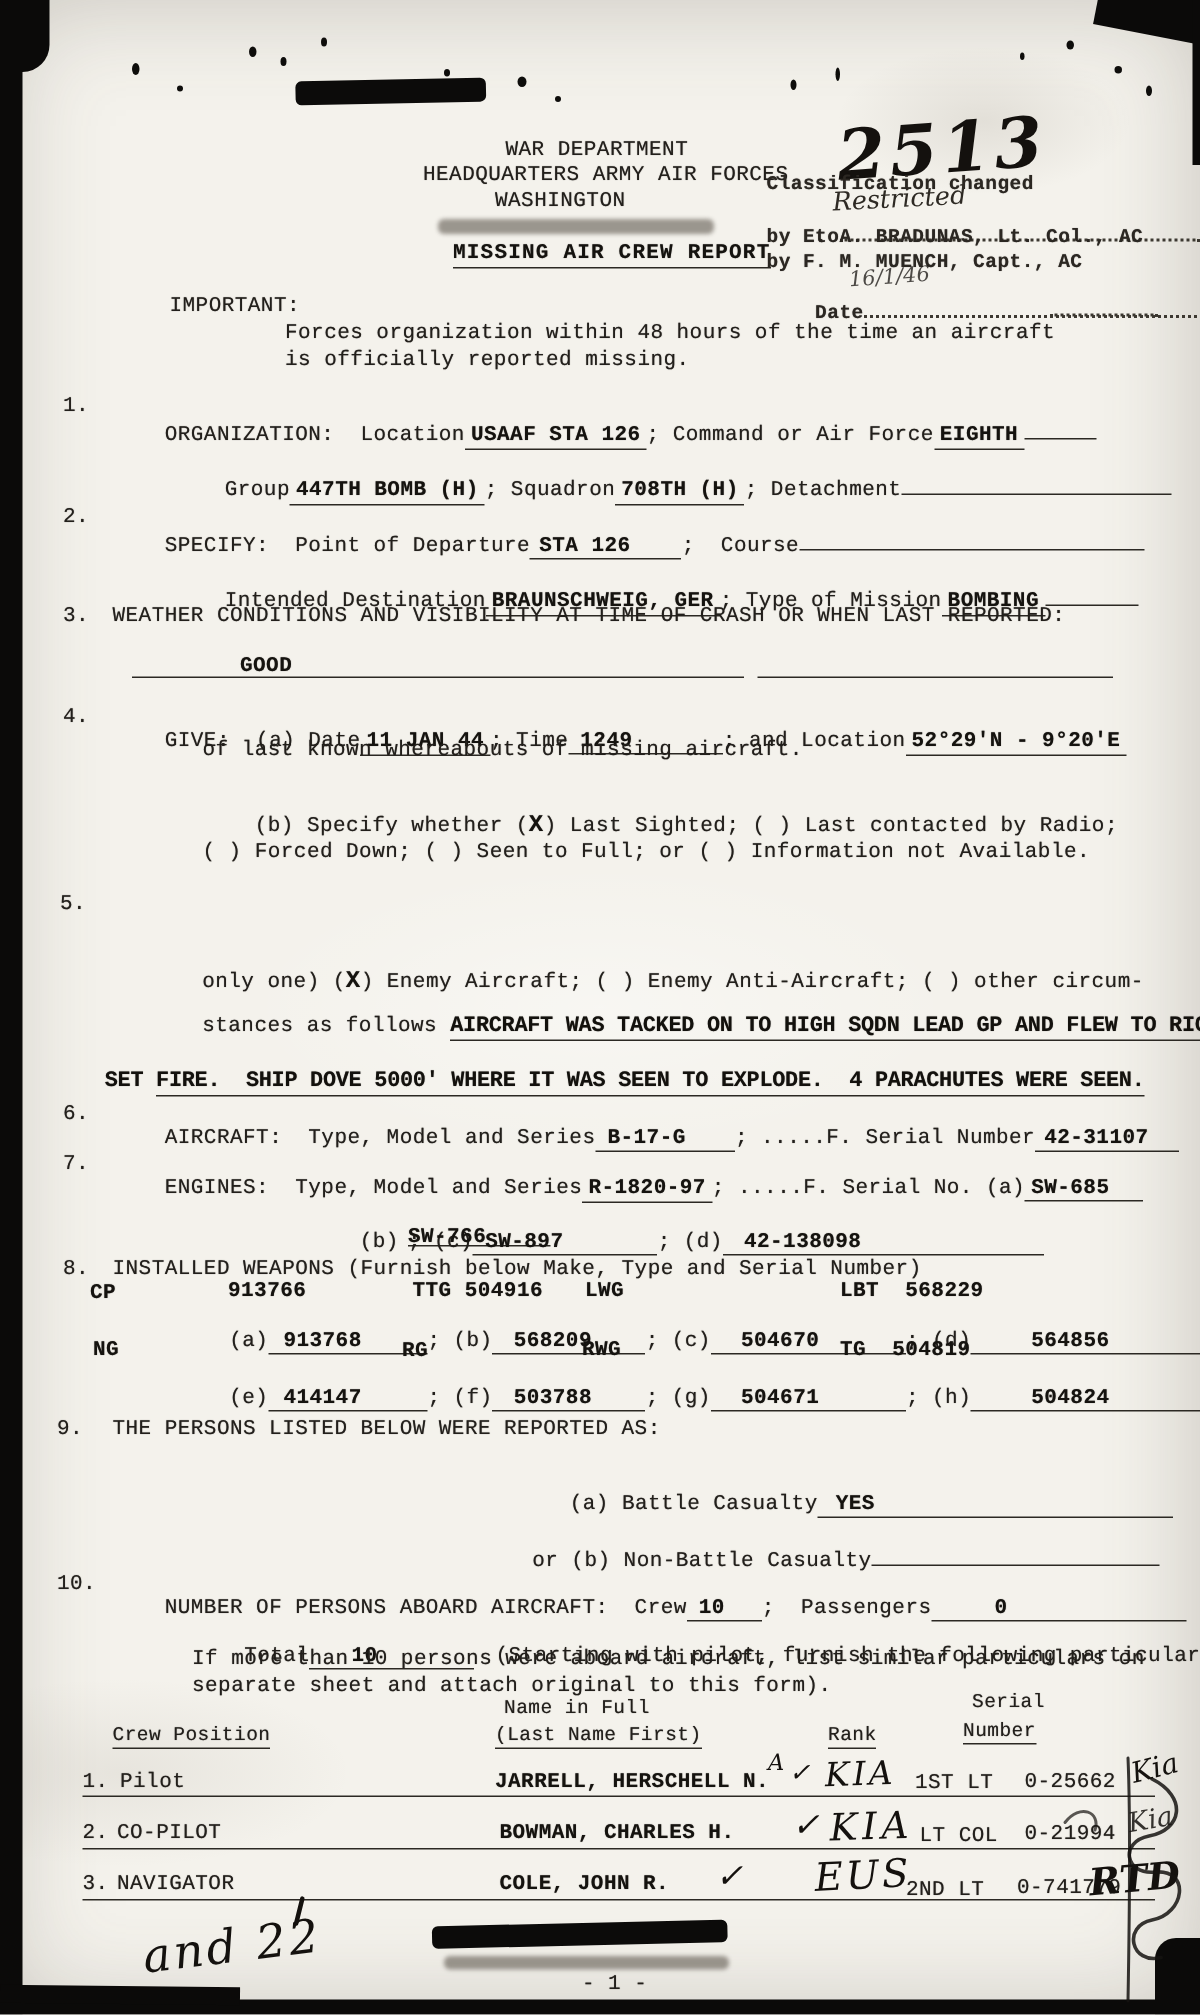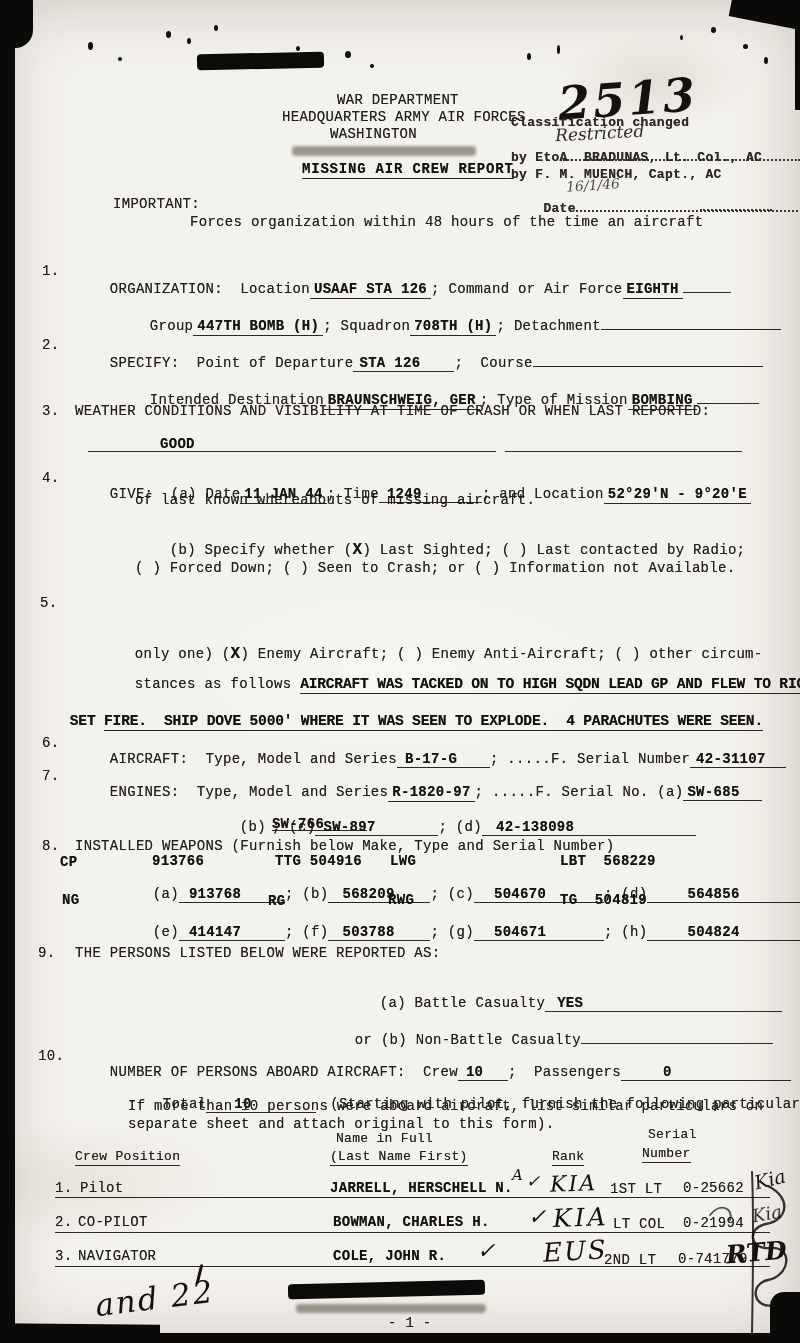--- a/index.html
+++ b/index.html
@@ -78,20 +78,21 @@
   <div class="abs tw tw13 stamp" style="left:511px;top:150px;">by E. A. BRADUNAS, Lt. Col., AC</div>
   <div class="abs tw tw13 stamp" style="left:511px;top:167px;">by F. M. MUENCH, Capt., AC</div>
   <div class="abs tw tw13 stamp" style="left:511px;top:184px;">
     <span>Date</span><span class="dots" style="width:222px;"></span>
   </div>
   <div class="abs hw" style="left:566px;top:177px;font-size:14px;transform:rotate(-4deg);opacity:.75;">16/1/46</div>
   <span class="dots abs" style="left:700px;top:198px;width:72px;"></span>
 
   <div class="abs tw" style="left:113px;top:196px;">IMPORTANT:</div>
   <div class="abs tw" style="left:190px;top:214px;">Forces organization within 48 hours of the time an aircraft</div>
+  <div class="abs tw" style="left:190px;top:232px;">is officially reported missing.</div>
 
   <div class="abs tw" style="left:42px;top:263px;">1.</div>
   <div class="abs tw" style="left:75px;top:263px;">
     <span>ORGANIZATION:  Location</span><span class="fill">USAAF STA 126</span><span>; Command or Air Force</span><span class="fill">EIGHTH</span><span class="blank" style="width:48px;"></span>
   </div>
   <div class="abs tw" style="left:115px;top:300px;">
     <span>Group</span><span class="fill">447TH BOMB (H)</span><span>; Squadron</span><span class="fill">708TH (H)</span><span>; Detachment</span><span class="blank" style="width:180px;"></span>
   </div>
 
   <div class="abs tw" style="left:42px;top:337px;">2.</div>
@@ -109,21 +110,21 @@
   <div class="blank abs" style="left:505px;top:438px;width:237px;"></div>
 
   <div class="abs tw" style="left:42px;top:470px;">4.</div>
   <div class="abs tw" style="left:75px;top:470px;">
     <span>GIVE:  (a) Date</span><span class="fill">11 JAN 44</span><span>; Time</span><span class="boxfill" style="width:95px;padding-left:8px;">1249</span><span>; and Location</span><span class="fill">52°29'N - 9°20'E</span>
   </div>
   <div class="abs tw" style="left:135px;top:492px;">of last known whereabouts of missing aircraft.</div>
   <div class="abs tw" style="left:135px;top:525px;">
     <span>(b) Specify whether (</span><span class="bold" style="font-size:16px;">X</span><span>) Last Sighted; ( ) Last contacted by Radio;</span>
   </div>
-  <div class="abs tw" style="left:135px;top:560px;">( ) Forced Down; ( ) Seen to Crash; or ( ) Information not Available.</div>
+  <div class="abs tw" style="left:135px;top:560px;">( ) Forced Down; ( ) Seen to Full; or ( ) Information not Available.</div>
 
   <div class="abs tw" style="left:40px;top:595px;">5.</div>
   <div class="abs tw" style="left:100px;top:629px;">
     <span>only one) (</span><span class="bold" style="font-size:16px;">X</span><span>) Enemy Aircraft; ( ) Enemy Anti-Aircraft; ( ) other circum-</span>
   </div>
   <div class="abs tw" style="left:100px;top:660px;">
     <span>stances as follows </span><span class="overtype u">AIRCRAFT WAS TACKED ON TO HIGH SQDN LEAD GP AND FLEW TO RIGHT</span>
   </div>
   <div class="abs tw" style="left:35px;top:697px;">
     <span class="overtype">SET </span><span class="overtype u">FIRE.  SHIP DOVE 5000' WHERE IT WAS SEEN TO EXPLODE.  4 PARACHUTES WERE SEEN.</span>

